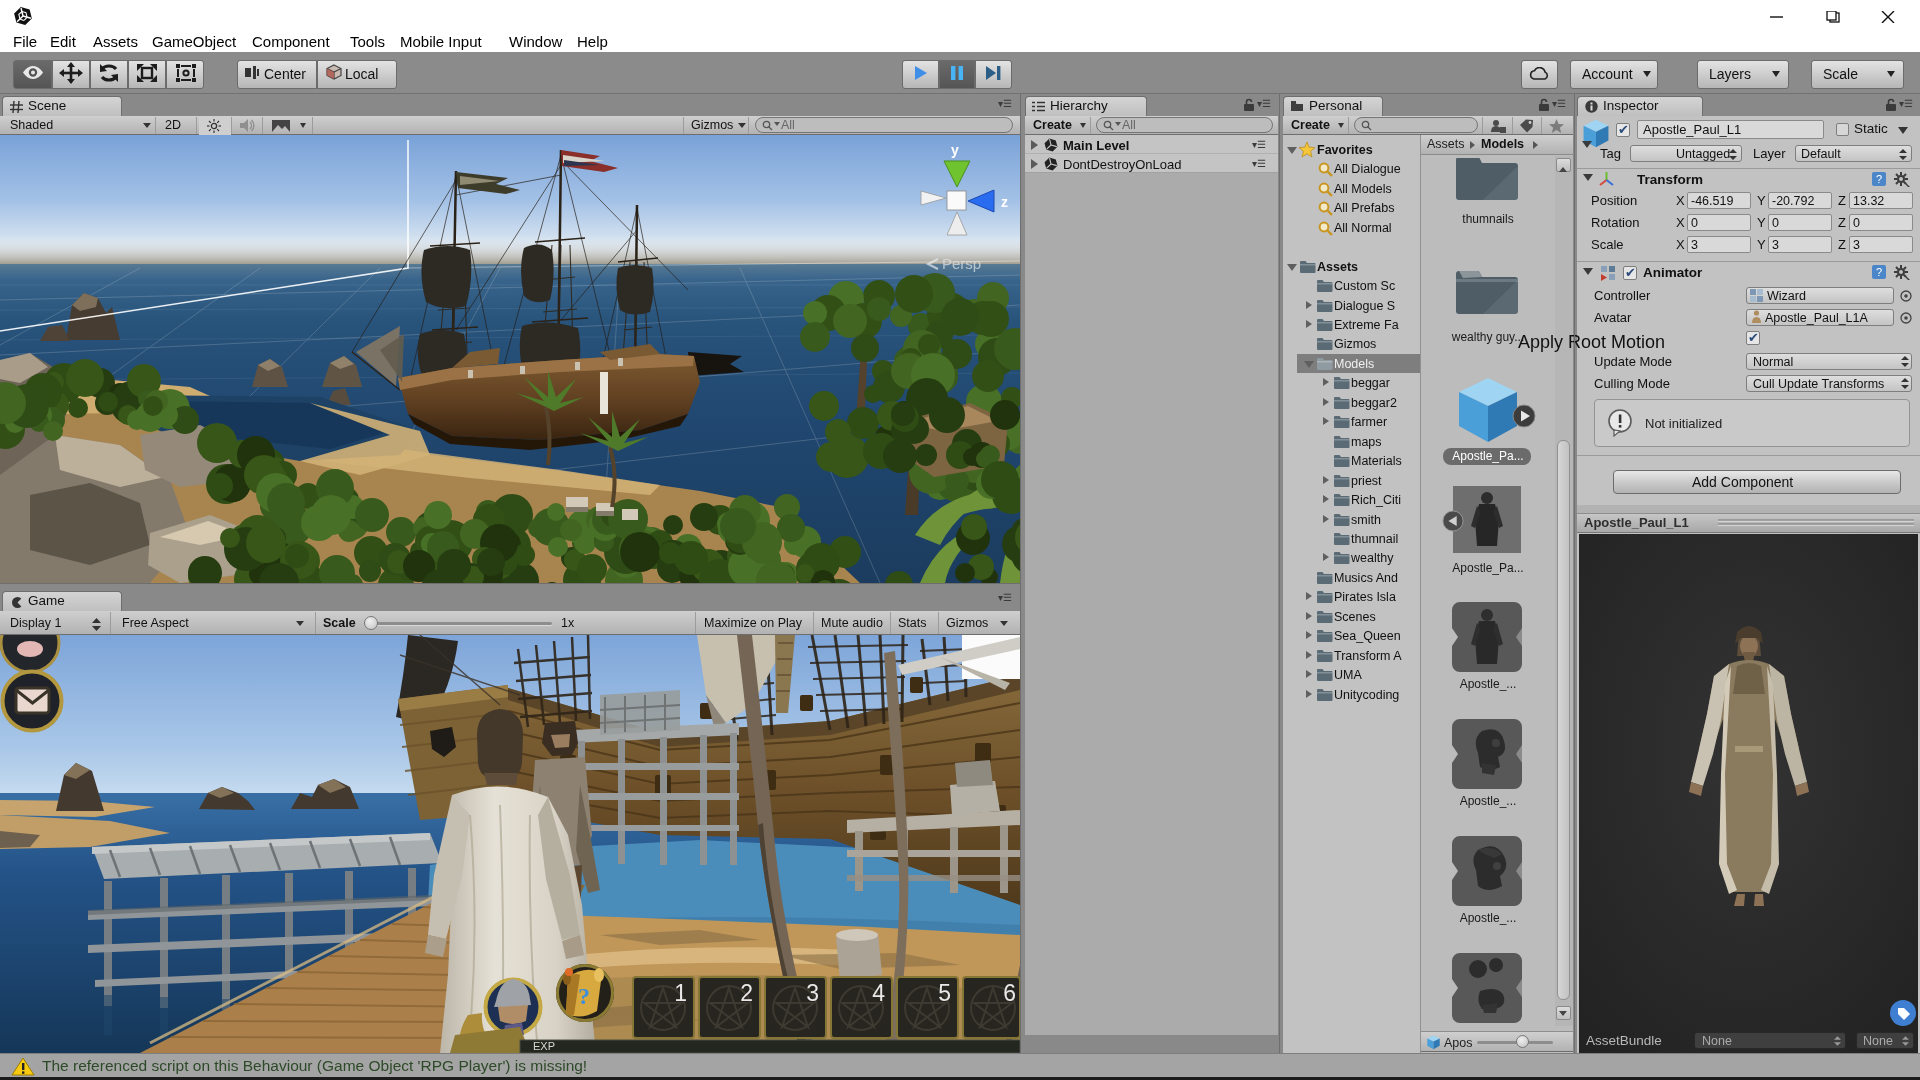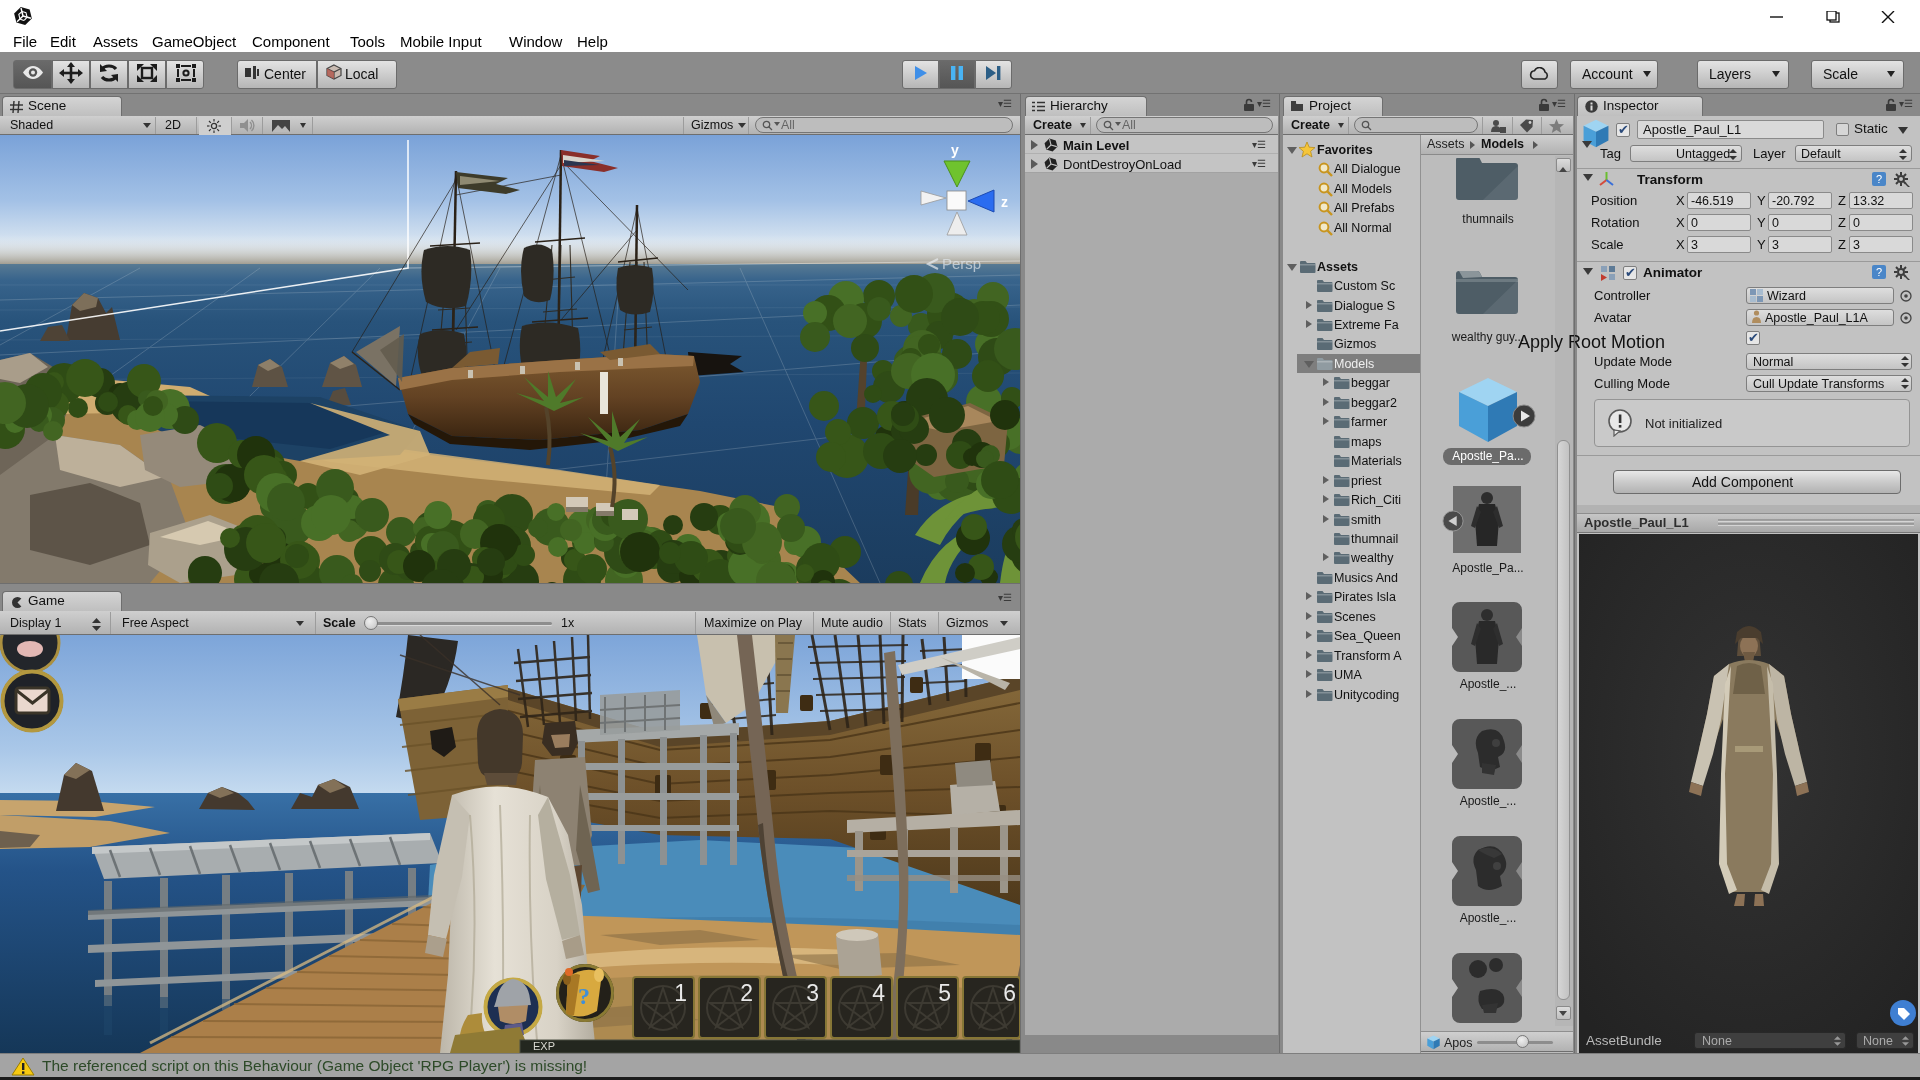--- a/index.html
+++ b/index.html
@@ -1199,21 +1199,21 @@
     <div class="abs" style="left:1063px;top:157px;font-size:13px;color:#111">DontDestroyOnLoad</div>
     <div class="abs pmenu" style="left:1252px;top:158px">▾☰</div>
   </div>
   <div id="project">
     <div class="tabbar abs" style="left:1283px;top:94px;width:290px"></div>
     <div class="tab" style="left:1283px;top:96px;width:100px"></div>
     <svg class="abs" style="left:1290px;top:100px" width="14" height="12" viewBox="0 0 14 12">
       <path d="M1 2 L5 2 L6.5 4 L13 4 L13 11 L1 11 Z" fill="#3e3e3e"></path>
       <rect x="1" y="1" width="5" height="2" fill="#3e3e3e"></rect>
     </svg>
-    <div class="abs" style="left:1309px;top:98px;font-size:13.5px;color:#111">Project</div>
+    <div class="abs" style="left:1309px;top:98px;font-size:13.5px;color:#111">Personal</div>
     <svg class="abs" style="left:1538px;top:98px" width="12" height="14" viewBox="0 0 12 14">
       <rect x="1" y="6" width="10" height="7" rx="1" fill="#3a3a3a"></rect>
       <path d="M3.5 6 L3.5 4 A 2.5 2.5 0 0 1 8.5 4" fill="none" stroke="#3a3a3a" stroke-width="1.6"></path>
     </svg>
     <div class="abs pmenu" style="left:1552px;top:98px">▾☰</div>
     <div class="ptool abs" style="left:1283px;top:116px;width:290px"></div>
     <div class="dd" style="left:1291px;top:118px;font-weight:bold">Create</div>
     <div class="abs" style="left:1338px;top:123px;width:0;height:0;border:3.5px solid transparent;border-top:5px solid #333"></div>
     <div class="sep" style="left:1348px;top:117px;height:17px"></div>
     <div class="pill" style="left:1354px;top:117px;width:124px;height:16px;background:#bdbdbd"></div>

